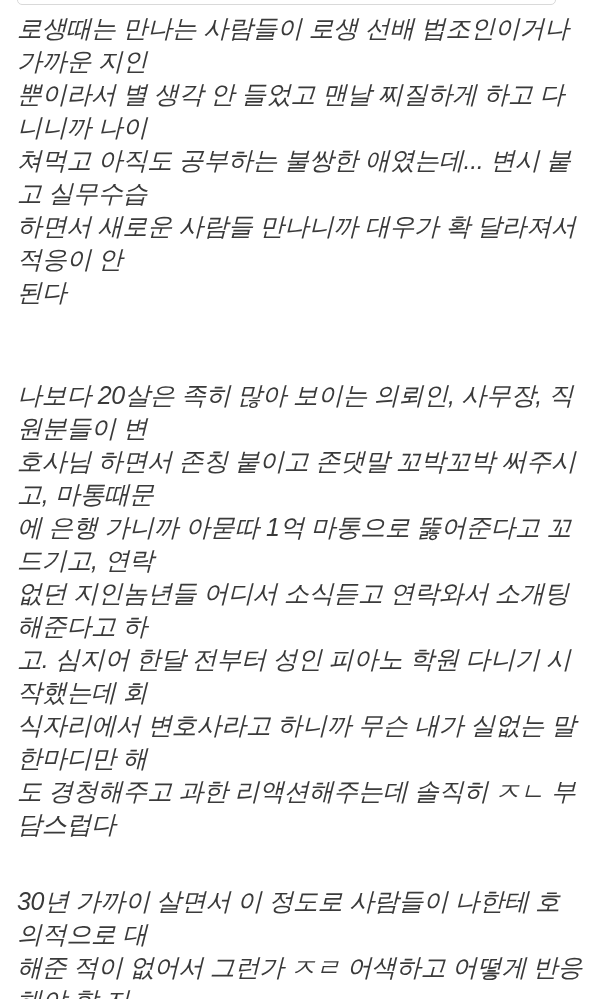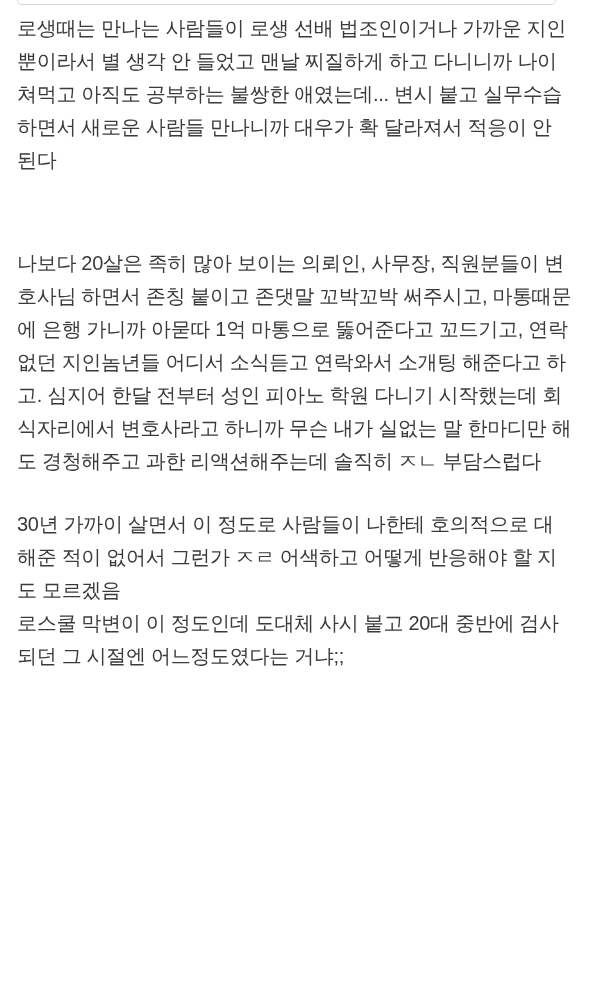--- a/index.html
+++ b/index.html
@@ -25,27 +25,28 @@
     position:relative;overflow:hidden;
   }
   
   .cutoff-box{
     position:absolute;top:-10px;left:17px;width:539px;height:15px;
     border:1px solid var(--top-box-border);
     border-radius:5px;background:var(--background);
   }
   .content{padding:12px 17px 0 17px;}
   .para{
-    font-size:20px;line-height:33px;font-weight:400;
+    font-size:25px;line-height:33px;font-weight:400;
     color:var(--body-text);
     white-space:pre-line;
     letter-spacing:-0.3px;
+    font-style:italic;
   }
   .para.p1{margin-bottom:70px;}
-  .para.p2{margin-bottom:30px;}
+  .para.p2{margin-bottom:44px;}
   .para.p3{margin-bottom:36px;}
 </style>
 </head>
 <body>
 
 <div class="page">
 
   <div class="cutoff-box"></div>
 
   <div class="content">

